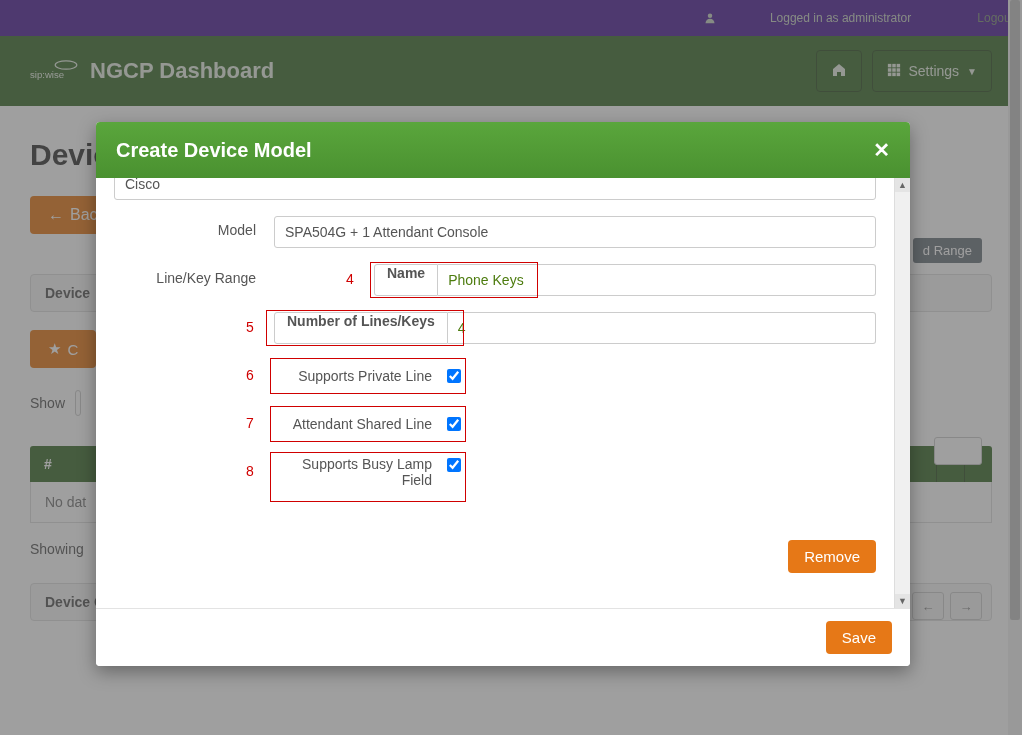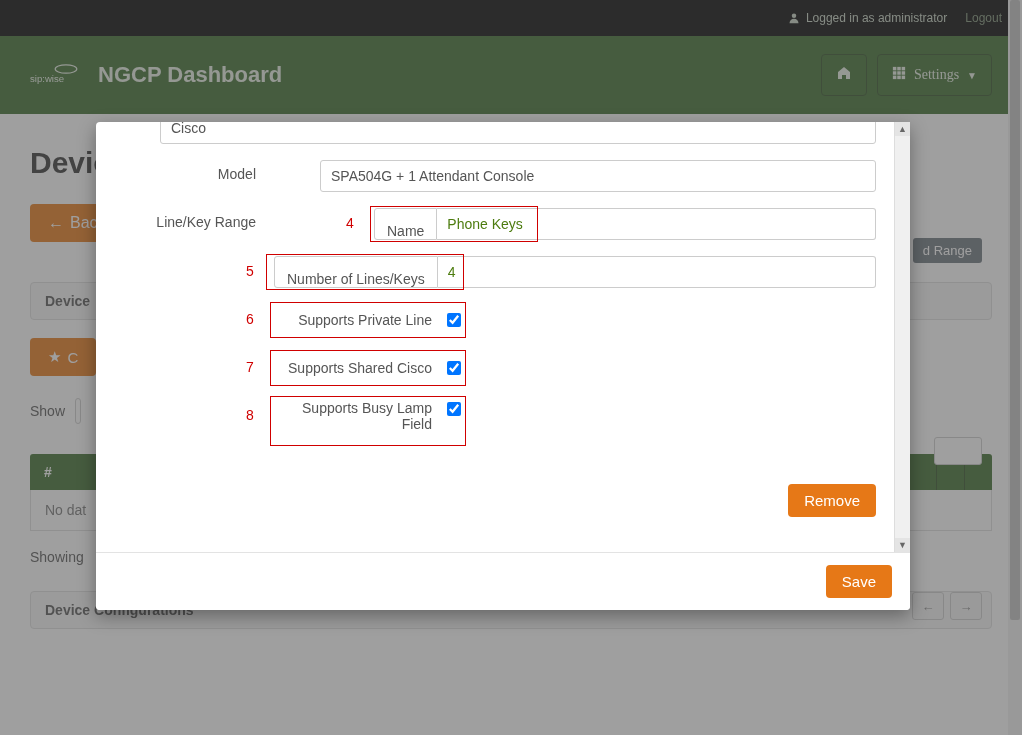--- a/index.html
+++ b/index.html
@@ -9,47 +9,48 @@
     color: #555;
     background: #fff;
     width: 1022px;
     height: 735px;
     overflow: hidden;
     position: relative;
   }
   
   .topbar {
     height: 36px;
-    background: #000000;
+    background: #4c1d95;
     display: flex;
     justify-content: flex-end;
     align-items: center;
-    padding: 0 20px;
+    padding: 0 8px;
     font-size: 12px;
     color: #c7d3c3;
+    gap: 48px;
   }
   .topbar .user-icon {
     display: inline-flex;
     margin-right: 6px;
   }
   .topbar .login-text { color: #c7d3c3; }
   .topbar .logout { margin-left: 18px; color: #7d9176; cursor: pointer; }
   .navbar {
-    height: 78px;
+    height: 70px;
     background: #3b6b2b;
     display: flex;
     align-items: center;
     padding: 0 30px;
     justify-content: space-between;
   }
   .brand { display: flex; align-items: center; color: #fff; }
   .brand-logo { width: 60px; height: 28px; position: relative; }
   .brand-logo svg { width: 60px; height: 28px; }
-  .brand-text { font-size: 22px; font-weight: 600; color: #e8f0e5; margin-left: 8px; }
-  .nav-right { display: flex; gap: 10px; font-family: Liberation Serif, serif; }
+  .brand-text { font-size: 22px; font-weight: 600; color: #e8f0e5; }
+  .nav-right { display: flex; gap: 10px; }
   .nav-btn {
     background: #3b6b2b;
     border: 1px solid #2d4d23;
     border-radius: 4px;
     height: 42px;
     min-width: 44px;
     padding: 0 14px;
     display: flex;
     align-items: center;
     justify-content: center;
@@ -244,21 +245,21 @@
     margin-bottom: 16px;
   }
   .form-label {
     width: 160px;
     text-align: right;
     padding-right: 18px;
     padding-top: 6px;
     color: #555;
     font-size: 14px;
   }
-  .form-control-wrap { flex: 1; margin-left: 46px; }
+  .form-control-wrap { flex: 1; }
   .text-input {
     width: 100%;
     height: 32px;
     border: 1px solid #ccc;
     border-radius: 3px;
     padding: 0 10px;
     font-size: 14px;
     color: #555;
     background: #fff;
   }
@@ -288,23 +289,24 @@
     border-left: none;
     padding: 0 10px;
     font-size: 14px;
     color: #4d7c0f;
   }
   .sub-label-box {
     border: 1px solid #ccc;
     border-radius: 3px 0 0 3px;
     height: 32px;
     display: flex;
-    align-items: flex-end;
+    align-items: flex-start;
     padding: 0 12px;
     background: #fff;
+    font-weight: bold;
   }
   .annot-num {
     color: #d00000;
     font-size: 14px;
     position: absolute;
     font-weight: 400;
   }
   .red-box {
     border: 1.5px solid #d00000;
     position: absolute;
@@ -464,20 +466,24 @@
   <div class="panel" style="margin-top:26px">Device Configurations</div>
 </div>
 
 <div class="main-scrollbar">
   <div class="main-scrollbar-thumb"></div>
 </div>
 
 <div class="overlay"></div>
 
 <div class="modal">
+  <div class="modal-header">
+    <h3>Create Device Model</h3>
+    <span class="modal-close">✕</span>
+  </div>
 
   <div class="modal-body-wrap">
     <div class="modal-body">
 
       <div class="form-row" style="margin-top:-10px">
         <div class="form-control-wrap">
           <input class="text-input" value="Cisco" style="">
         </div>
       </div>
 
@@ -515,21 +521,21 @@
             <div class="red-box" style="left:-4px;top:-2px;width:196px;height:36px"></div>
             <span class="check-label">Supports Private Line</span>
             <span class="checkbox-cell">
                 <input type="checkbox" checked="" style="">
               </span>
           </div>
 
           <div class="check-row" style="width:190px">
             <span class="annot-num" style="left:-28px;top:7px">7</span>
             <div class="red-box" style="left:-4px;top:-2px;width:196px;height:36px"></div>
-            <span class="check-label">Supports Shared Cisco</span>
+            <span class="check-label">Attendant Shared Line</span>
             <span class="checkbox-cell">
                 <input type="checkbox" checked="" style="">
               </span>
           </div>
 
           <div class="check-row" style="width:190px;align-items:flex-start;height:44px">
             <span class="annot-num" style="left:-28px;top:7px">8</span>
             <div class="red-box" style="left:-4px;top:-4px;width:196px;height:50px"></div>
             <span class="check-label" style="text-align:right;width:160px">Supports Busy Lamp Field</span>
             <span class="checkbox-cell" style="padding-top:2px">

